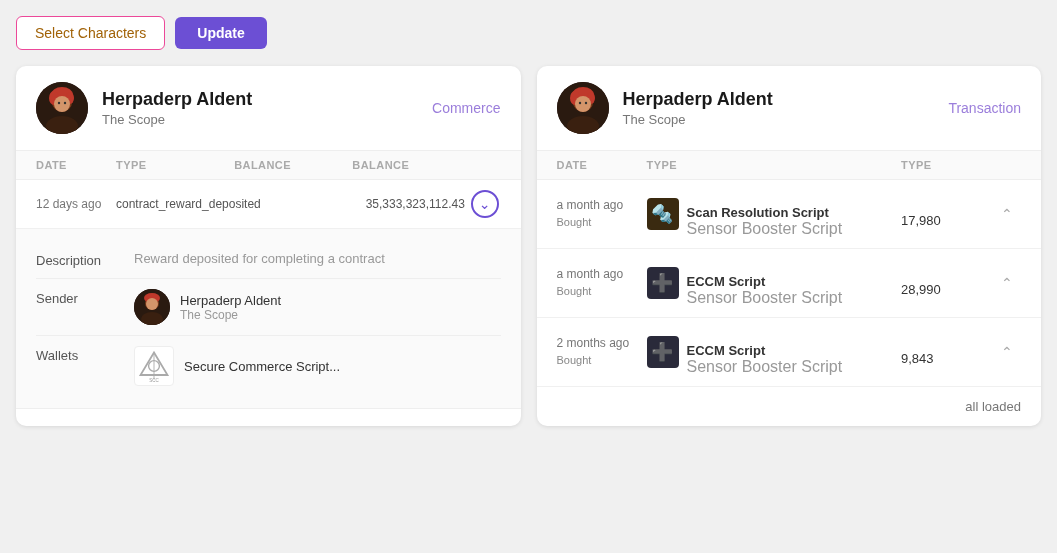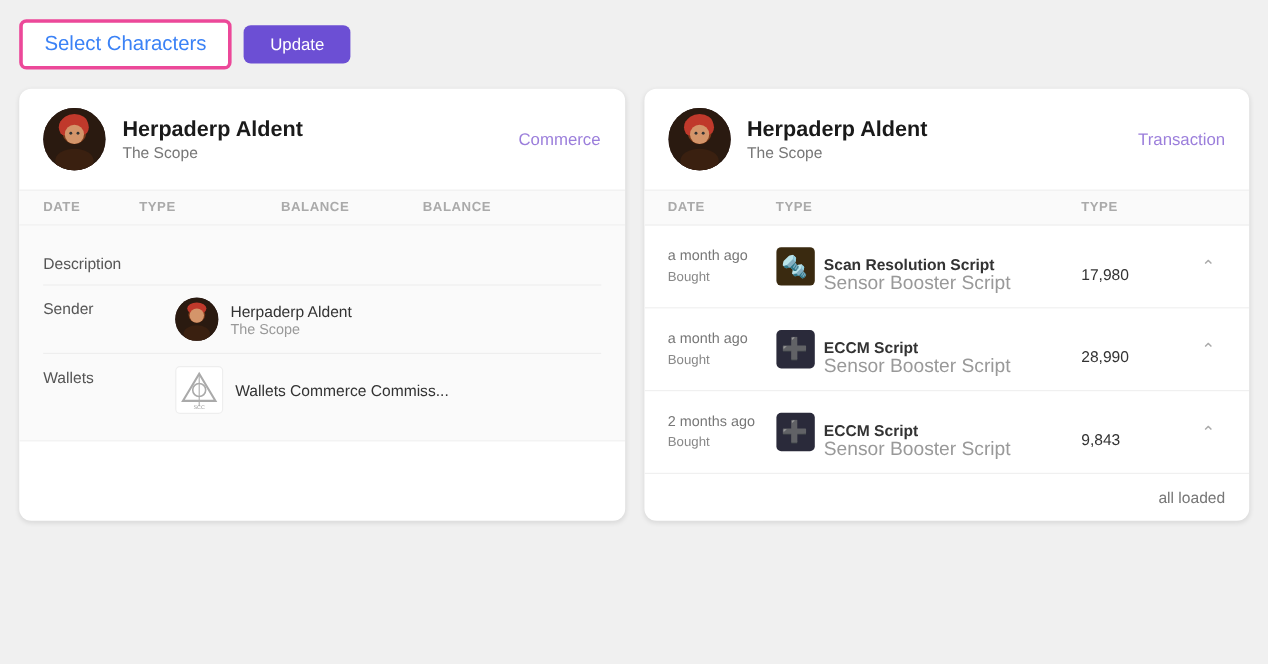--- a/index.html
+++ b/index.html
@@ -21,36 +21,36 @@
       font-weight: 700;
       color: #1a1a1a;
     }
     .header-actions {
       display: flex;
       gap: 10px;
       align-items: center;
     }
     .btn-select {
       background: #fff;
-      border: 3px solid #ec4899;
+      border: 1px solid #ec4899;
       padding: 8px 18px;
       border-radius: 6px;
-      font-size: 17px;
+      font-size: 14px;
       cursor: pointer;
-      color: #3b82f6;
+      color: #a16207;
     }
     .btn-update {
       background: #6c4fd4;
       border: none;
       padding: 8px 22px;
       border-radius: 6px;
       font-size: 14px;
       cursor: pointer;
       color: #fff;
-      font-weight: 400;
+      font-weight: 700;
     }
     .panels {
       display: flex;
       gap: 16px;
     }
     .panel {
       background: #fff;
       border-radius: 10px;
       box-shadow: 0 1px 4px rgba(0,0,0,0.1);
       flex: 1;
@@ -149,21 +149,21 @@
       background: #fafafa;
       padding: 12px 20px;
       border-bottom: 1px solid #eee;
       font-size: 13px;
     }
     .detail-row {
       display: flex;
       align-items: flex-start;
       padding: 10px 0;
       border-bottom: 1px solid #eee;
-      gap: 20px;
+      gap: 8px;
     }
     .detail-row:last-child {
       border-bottom: none;
     }
     .detail-label {
       width: 90px;
       color: #555;
       font-size: 13px;
       flex-shrink: 0;
       padding-top: 2px;
@@ -316,24 +316,34 @@
     <div class="table-header left-table-header">
       <span>DATE</span>
       <span>TYPE</span>
       <span>BALANCE</span>
       <span>BALANCE</span>
       <span></span>
     </div>
 
     <div class="table-body">
 
+      <div class="table-row left-table-row">
+        <span class="col-date">12 days ago</span>
+        <span class="col-type">contract_reward_deposited</span>
+        <span class="col-amount"></span>
+        <span class="col-balance">35,333,323,112.43</span>
+        <button class="expand-btn">
+          <span>⌄</span>
+        </button>
+      </div>
 
       <div class="expanded-detail">
         <div class="detail-row">
           <span class="detail-label">Description</span>
+          <span class="detail-value">Reward deposited for completing a contract</span>
         </div>
         <div class="detail-row">
           <span class="detail-label">Sender</span>
           <div class="sender-info">
             <div class="sender-avatar">
               <svg viewBox="0 0 36 36" xmlns="http://www.w3.org/2000/svg" width="36" height="36">
                 <rect width="36" height="36" fill="#2a1a10"></rect>
                 <circle cx="18" cy="14" r="7" fill="#7a3a1a"></circle>
                 <ellipse cx="18" cy="30" rx="11" ry="7" fill="#3a2010"></ellipse>
                 <ellipse cx="18" cy="9" rx="8" ry="5" fill="#c0392b"></ellipse>
@@ -353,21 +363,21 @@
               <svg viewBox="0 0 40 40" width="36" height="36" xmlns="http://www.w3.org/2000/svg">
                 <rect width="40" height="40" fill="#fff"></rect>
 
                 <polygon points="20,5 35,30 5,30" fill="none" stroke="#aaa" stroke-width="2"></polygon>
                 <circle cx="20" cy="20" r="6" fill="none" stroke="#aaa" stroke-width="1.5"></circle>
                 <line x1="20" y1="5" x2="20" y2="35" stroke="#aaa" stroke-width="1"></line>
                 <line x1="5" y1="30" x2="35" y2="30" stroke="#aaa" stroke-width="1"></line>
                 <text x="20" y="38" text-anchor="middle" font-size="5" fill="#999">SCC</text>
               </svg>
             </div>
-            <div class="receiver-name">Wallets Commerce Commiss...</div>
+            <div class="receiver-name">Secure Commerce Script...</div>
           </div>
         </div>
       </div>
     </div>
   </div>
 
   <div class="panel">
     <div class="panel-header">
       <div class="char-info">
         <div class="avatar">

